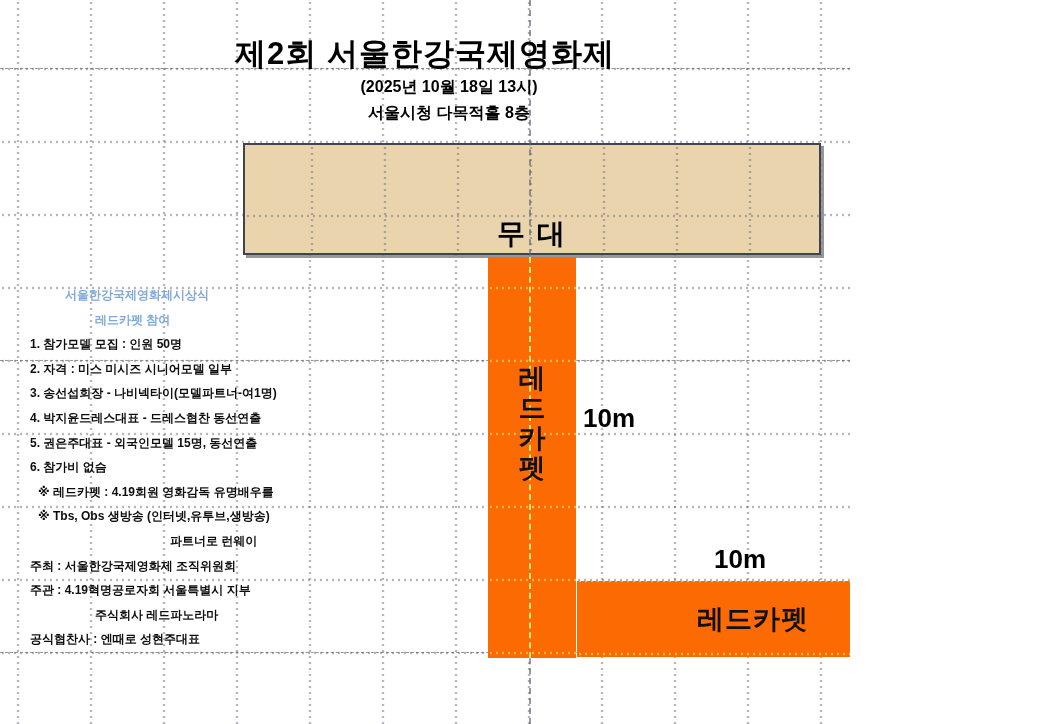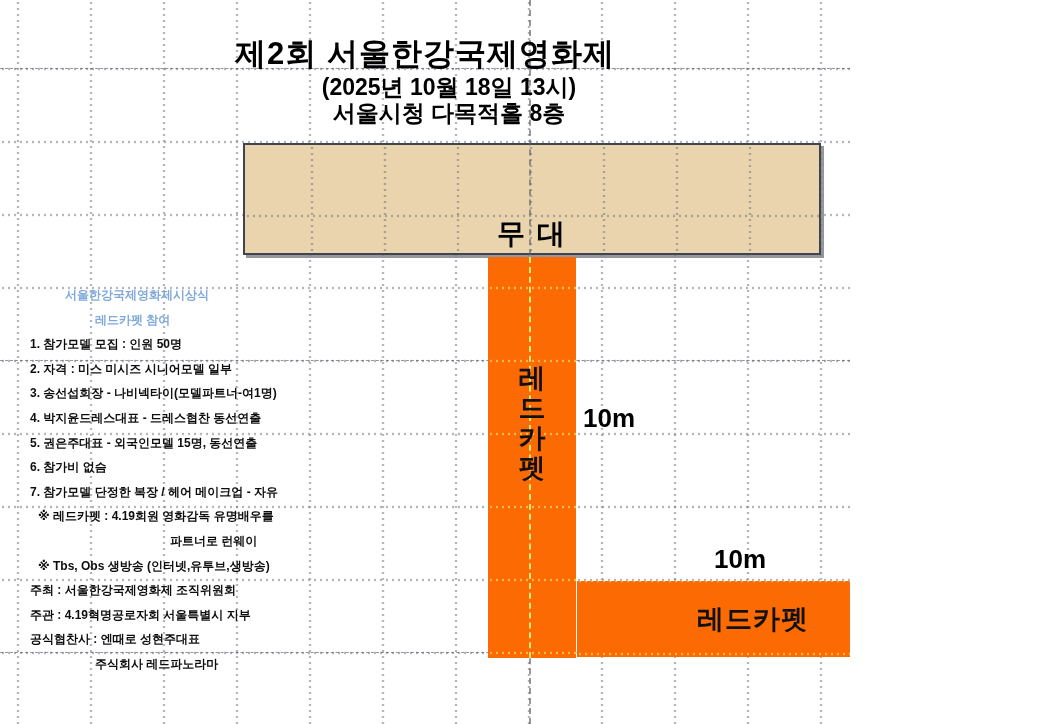--- a/index.html
+++ b/index.html
@@ -11,21 +11,21 @@
     background-image:
       radial-gradient(circle, rgba(100,105,115,.8) .8px, transparent 1.2px),
       radial-gradient(circle, rgba(100,105,115,.8) .8px, transparent 1.2px);
     background-size:6px 73px, 73px 6px;
     background-position:0px 32.5px, -18.5px 0px;
   }
   .gridline-h{position:absolute;left:0;right:0;height:0;border-top:1px dashed rgba(100,104,112,.7);z-index:0;}
   .centerline{position:absolute;top:0;bottom:0;width:0;left:529px;border-left:2px dashed rgba(95,99,108,.65);z-index:2;}
   .title-block{position:absolute;left:0;right:0;top:34px;text-align:center;z-index:4;color:#000;}
   .title-main{font-size:31px;font-weight:700;line-height:40px;letter-spacing:1px;}
-  .title-sub{font-size:23px;font-weight:700;line-height:26px;padding-left:48px;}
+  .title-sub{font-size:16px;font-weight:700;line-height:26px;padding-left:48px;}
   .stage{
     position:absolute;left:243px;top:143px;width:578px;height:112px;
     background-color:#e9d4ae;border:2px solid #3e4450;box-sizing:border-box;
     box-shadow:3px 3px 0 rgba(125,125,130,.8);
     display:flex;align-items:flex-end;justify-content:center;z-index:1;
     background-image:
       radial-gradient(circle, rgba(100,105,115,.8) .8px, transparent 1.2px),
       radial-gradient(circle, rgba(100,105,115,.8) .8px, transparent 1.2px);
     background-size:6px 73px, 73px 6px;
     background-position:0px 34.5px, 30.5px 0px;
@@ -98,23 +98,22 @@
 
   <div class="info" id="info-list">
       <div class="info-line" style="padding-left: 35px;"><span class="c-blue">서울한강국제영화제시상식</span></div>
       <div class="info-line" style="padding-left: 65px;"><span class="c-blue">레드카펫 참여</span></div>
       <div class="info-line"><span>1. 참가모델 모집 : 인원 50명</span></div>
       <div class="info-line"><span>2. 자격 : 미스 미시즈 시니어모델 일부</span></div>
       <div class="info-line"><span>3. 송선섭회장 - 나비넥타이(모델파트너-여1명)</span></div>
       <div class="info-line"><span>4. 박지윤드레스대표 - 드레스협찬  동선연출</span></div>
       <div class="info-line"><span>5. 권은주대표 - 외국인모델 15명, 동선연출</span></div>
       <div class="info-line"><span>6. 참가비 없슴</span></div>
-      <div class="info-line"><span>7. 참가모델 단정한 복장 /  헤어 메이크업 - 자유</span></div>
       <div class="info-line" style="padding-left: 8px;"><span>※ 레드카펫 : 4.19회원 영화감독 유명배우를</span></div>
+      <div class="info-line" style="padding-left: 8px;"><span>※ Tbs, Obs 생방송 (인터넷,유투브,생방송)</span></div>
       <div class="info-line" style="padding-left: 140px;"><span>파트너로  런웨이</span></div>
-      <div class="info-line" style="padding-left: 8px;"><span>※ Tbs, Obs 생방송 (인터넷,유투브,생방송)</span></div>
       <div class="info-line"><span>주최 : 서울한강국제영화제 조직위원회</span></div>
       <div class="info-line"><span>주관 : 4.19혁명공로자회 서울특별시 지부</span></div>
+      <div class="info-line" style="padding-left: 65px;"><span>주식회사 레드파노라마</span></div>
       <div class="info-line"><span>공식협찬사 : 엔때로 성현주대표</span></div>
-      <div class="info-line" style="padding-left: 65px;"><span>주식회사 레드파노라마</span></div>
     </div>
 
 </div>
 
 </body></html>

